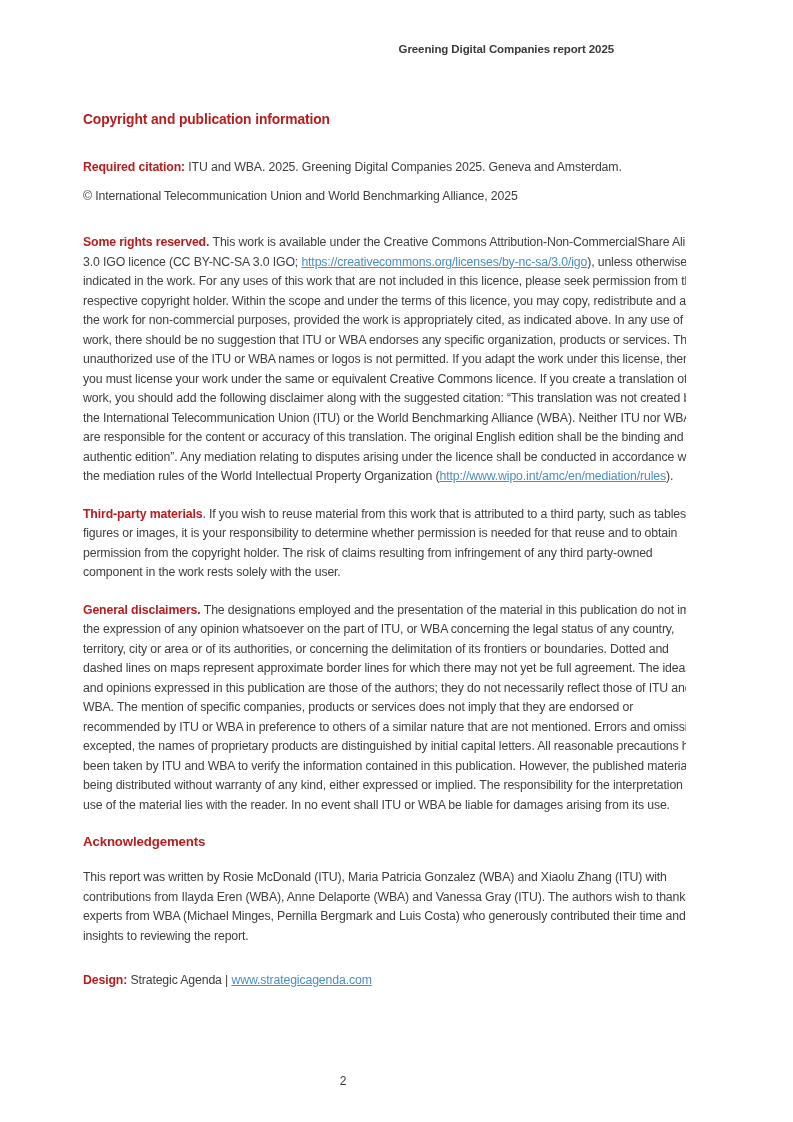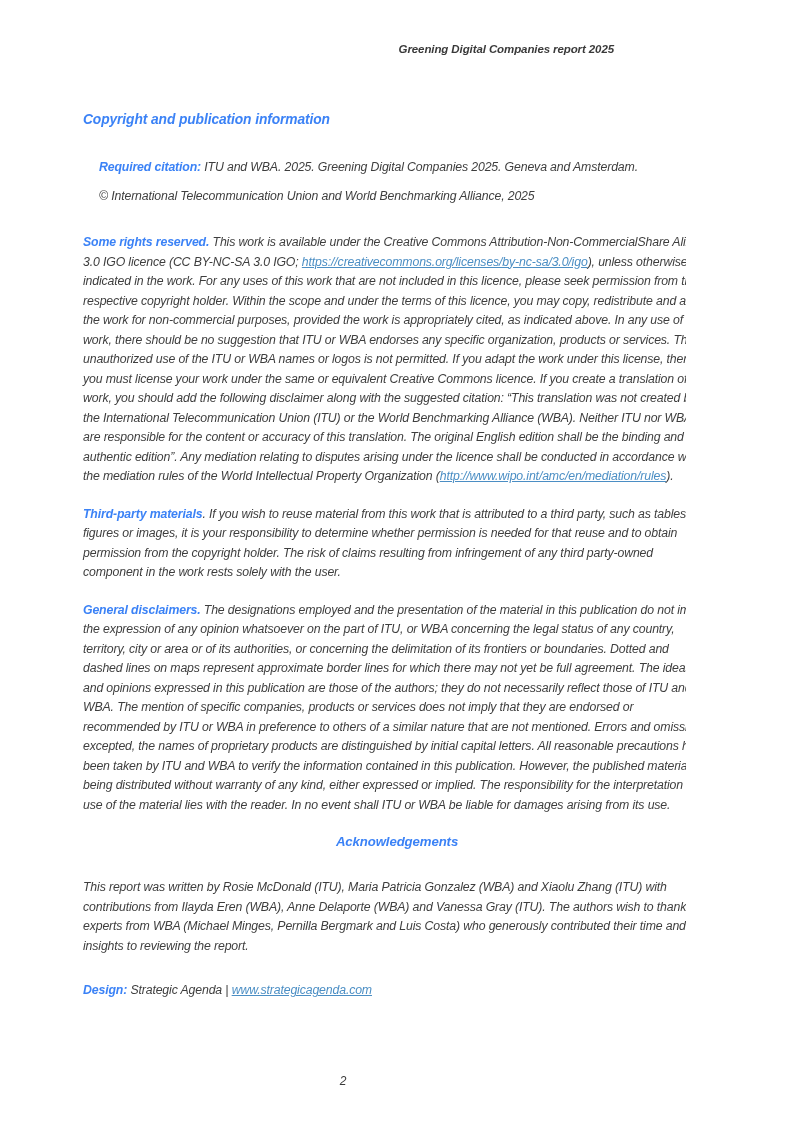--- a/index.html
+++ b/index.html
@@ -13,21 +13,20 @@
     width:793px;height:1122px;
     font-family:"Liberation Sans","DejaVu Sans",sans-serif;
     color:var(--text);
     -webkit-font-smoothing:antialiased;
   }
   .page{
     position:relative;
     width:686px;height:1122px;
     background:var(--paper);
     overflow:hidden;
-    font-style:italic;
   }
   .running-header{
     position:absolute;
     top:43px;right:72px;
     font-size:11.5px;
     font-weight:bold;
     letter-spacing:-0.1px;
     color:#3a3a3a;
   }
   .content{
@@ -44,29 +43,28 @@
     font-weight:bold;
     color:var(--dark);
     margin:0 0 30px 0;
     letter-spacing:-0.1px;
   }
   .content h2.subheading{
     font-size:13.2px;
     line-height:17px;
     font-weight:bold;
     color:var(--dark);
-    margin:11px 0 28px 0;
+    margin:11px 0 18px 0;
     letter-spacing:-0.1px;
-    text-align:center;
   }
   .content p{margin:0 0 18px 0;}
-  .content p.meta{margin:0 0 9px 16px;}
+  .content p.meta{margin:0 0 9px 0;}
   .content p.space-before{margin-top:27px;}
   .content p.design{margin-top:25px;}
-  .bold{font-weight:bold;color:#3b82f6;}
+  .bold{font-weight:bold;color:#b91c1c;}
   a{color:var(--link);text-decoration:underline;cursor:pointer;}
   .page-number{
     position:absolute;
     bottom:34px;left:0;
     width:100%;
     text-align:center;
     font-size:12px;
     color:#3a3a3a;
   }
 </style>

